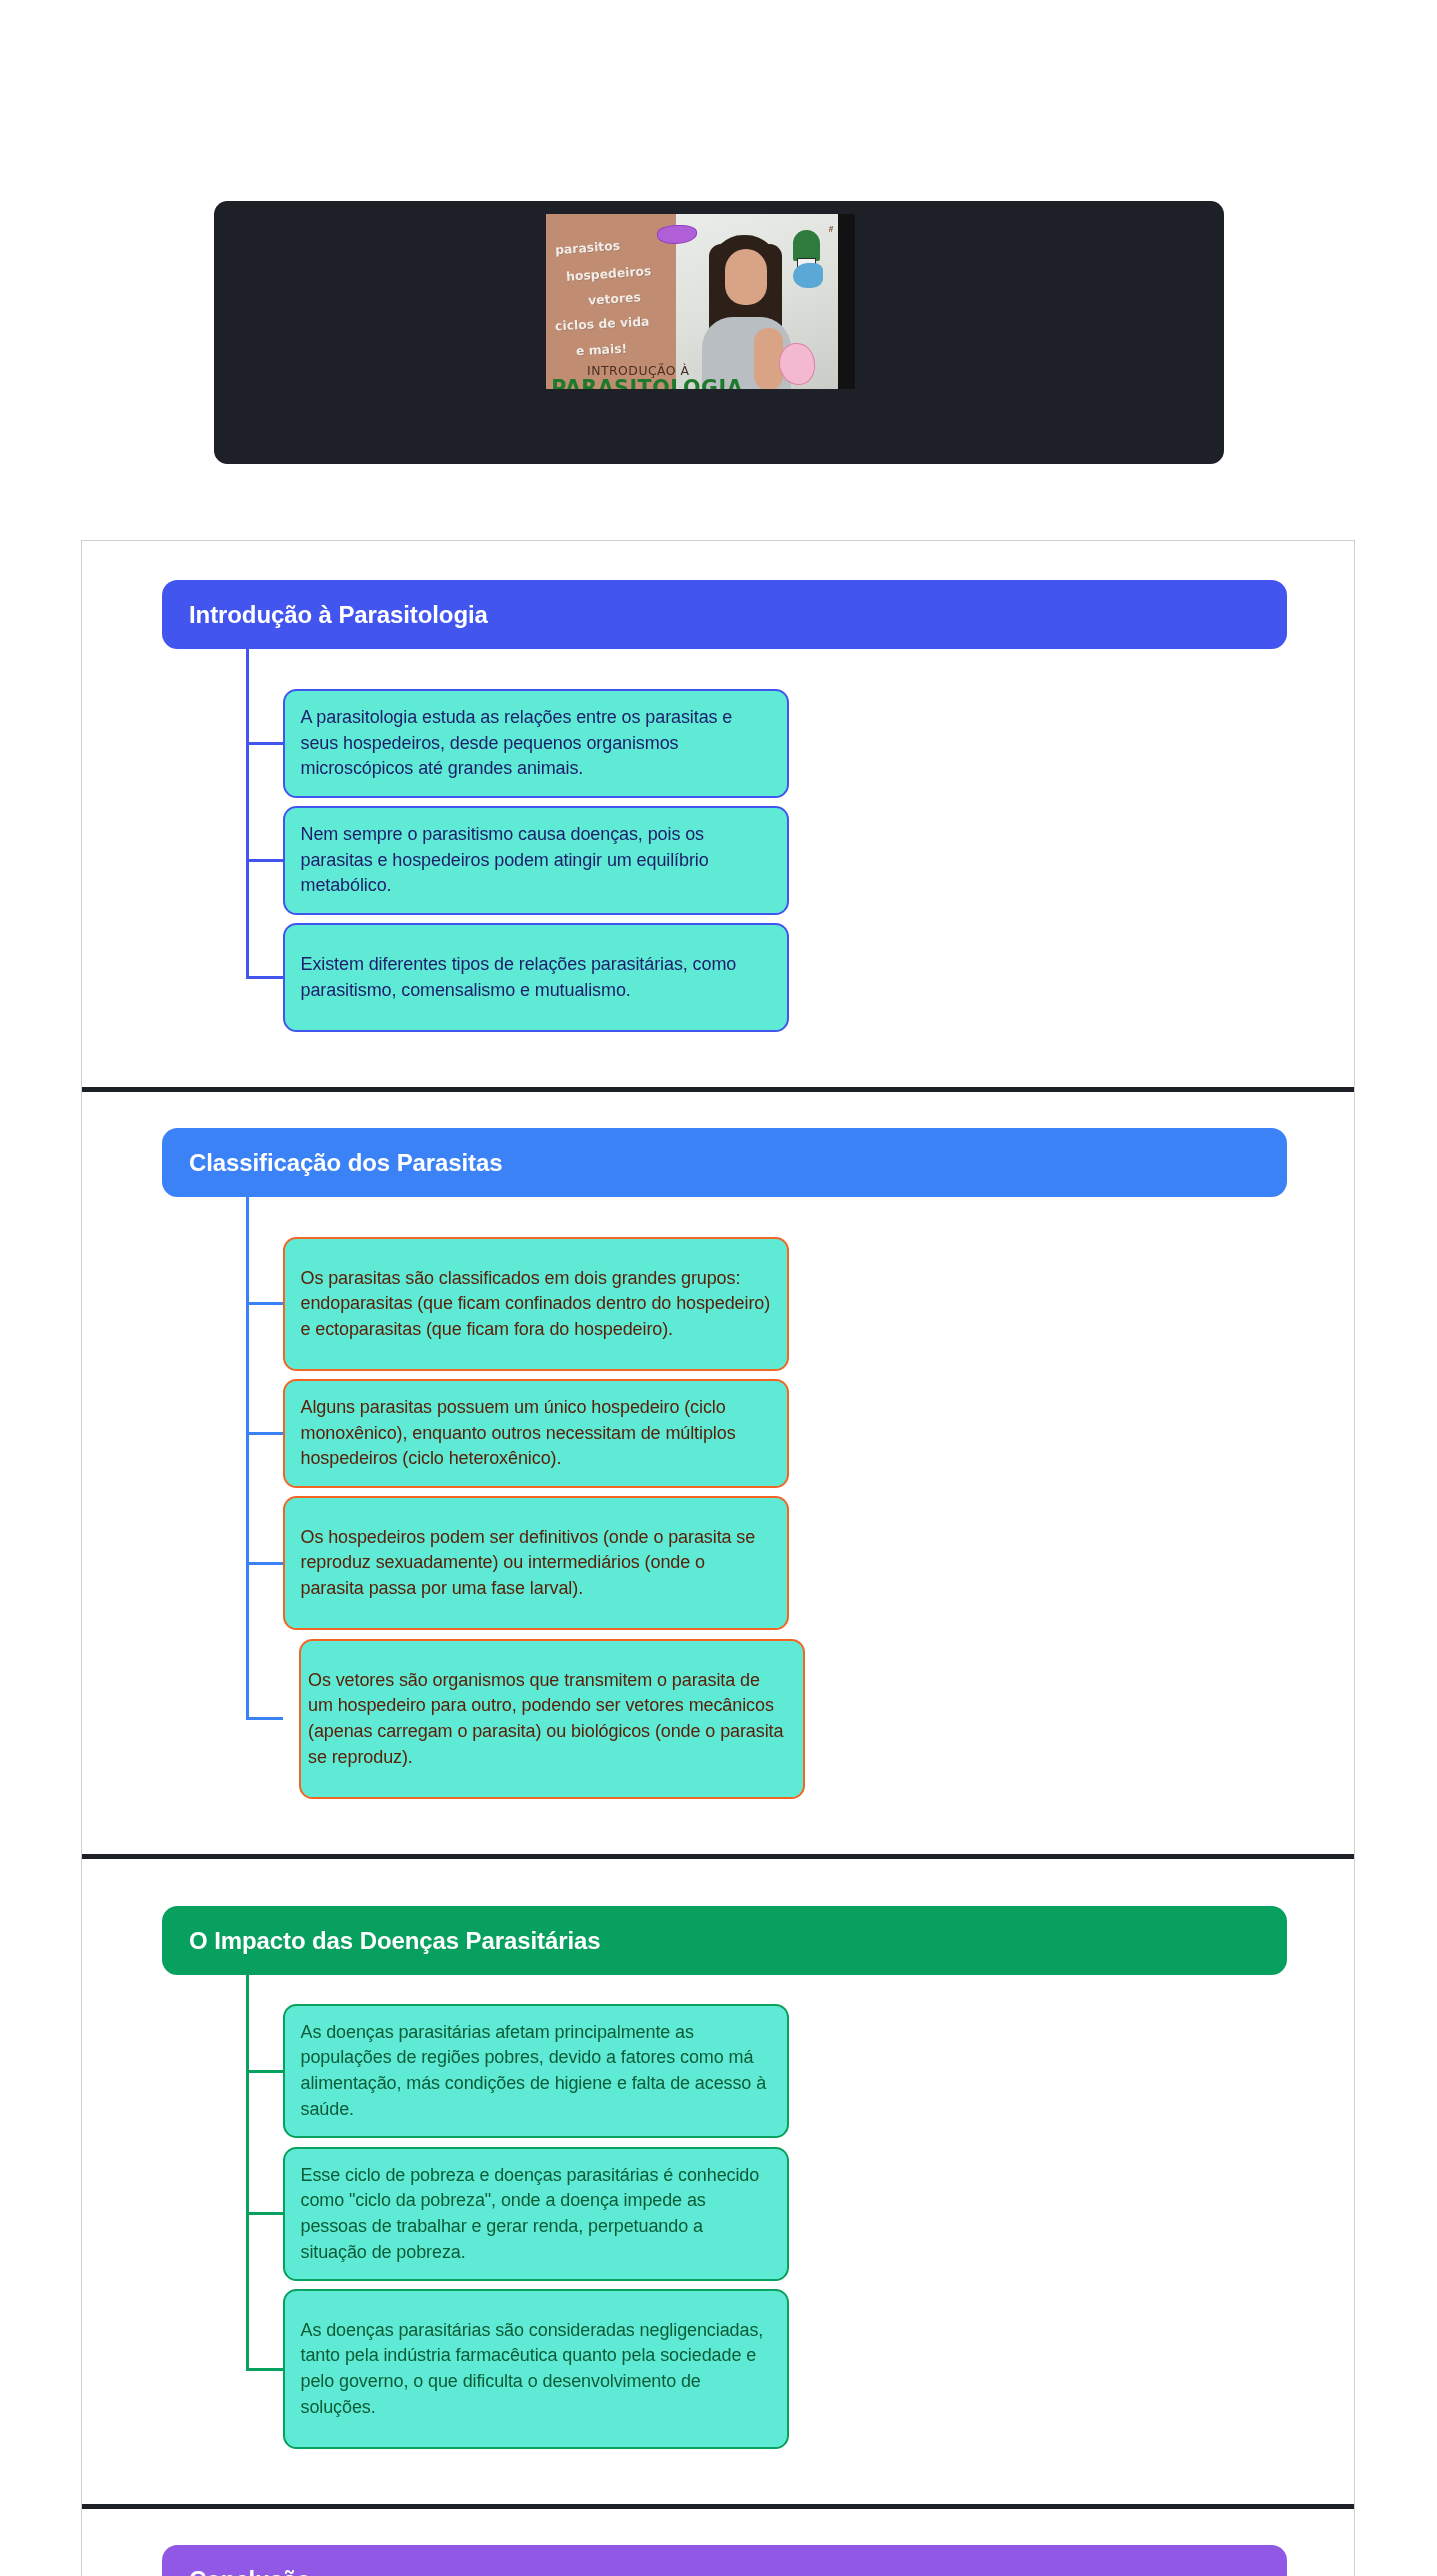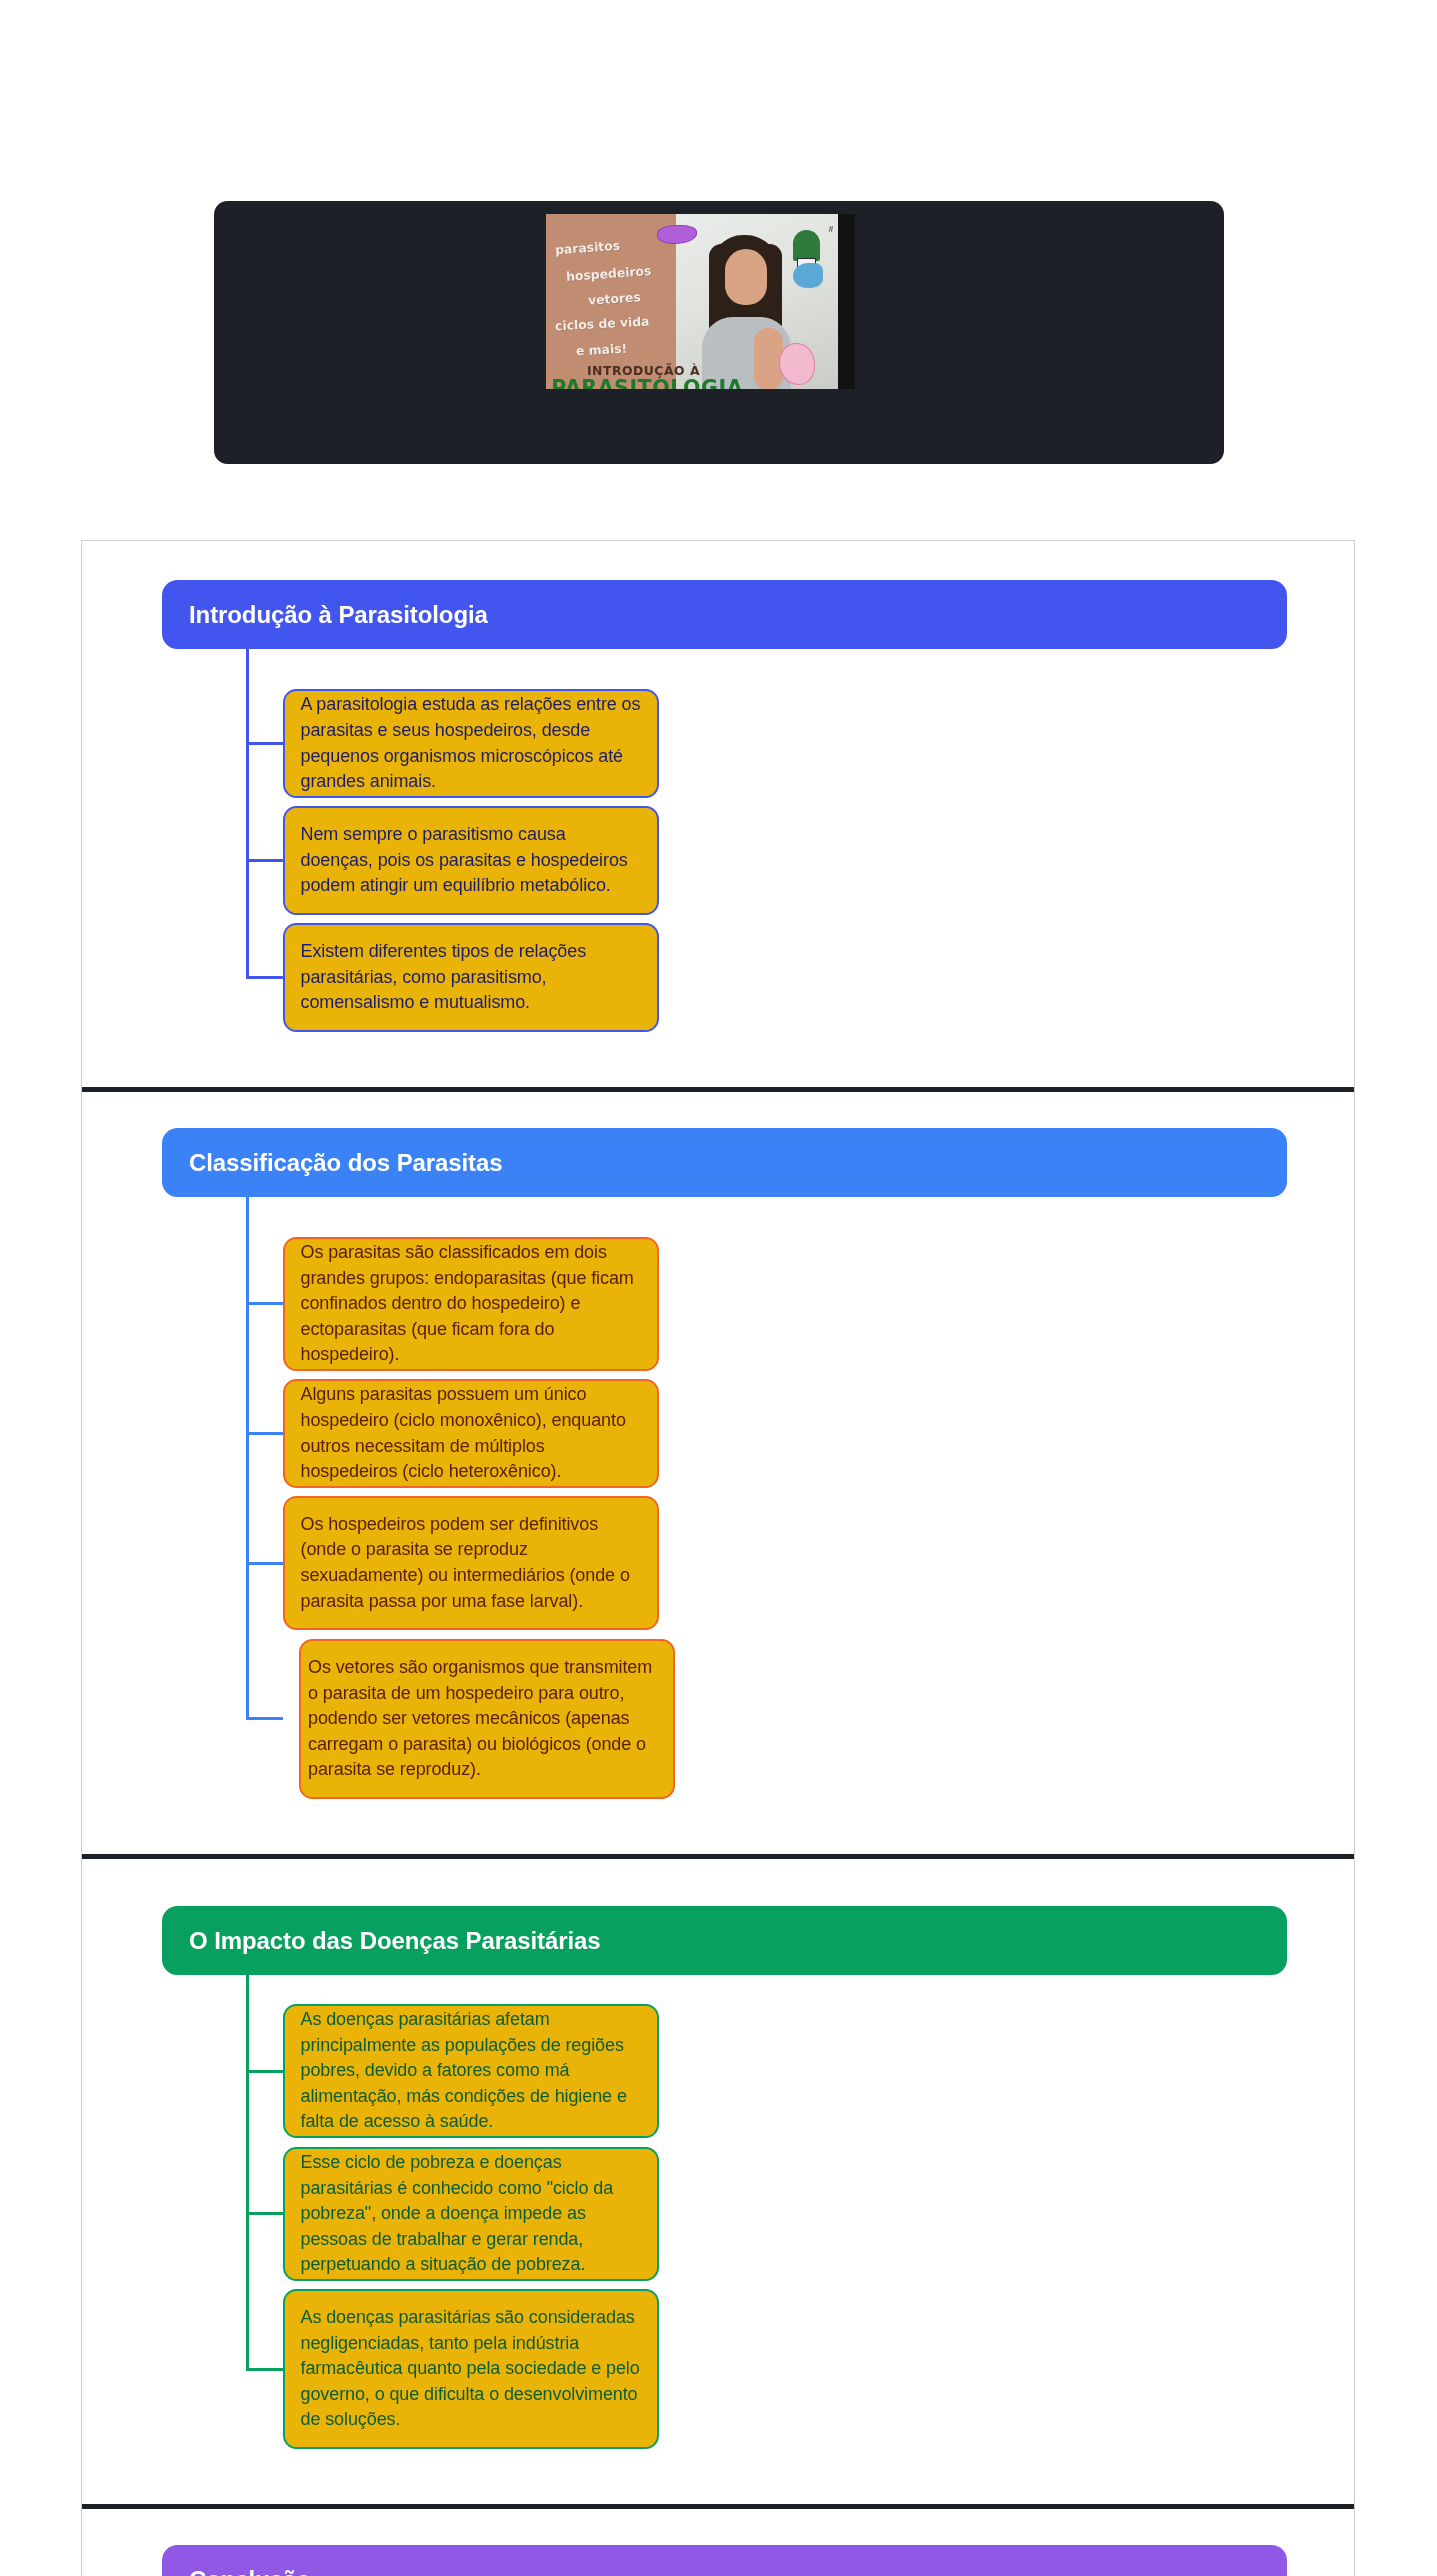--- a/index.html
+++ b/index.html
@@ -42,21 +42,21 @@
     text-shadow: 0.5px 0.5px 0.5px rgba(0,0,0,.28);
     white-space: nowrap;
   }
   .th-w1 { left: 9.3px; top: 26px;  font-size: 12.4px; transform: rotate(-4deg); }
   .th-w2 { left: 19.6px; top: 52px; font-size: 12.4px; transform: rotate(-4deg); }
   .th-w3 { left: 42px; top: 77px; font-size: 12.4px; transform: rotate(-4deg); }
   .th-w4 { left: 9.3px; top: 102px; font-size: 12.4px; transform: rotate(-3deg); }
   .th-w5 { left: 30px; top: 128px; font-size: 12.4px; transform: rotate(-3deg); }
   .th-intro {
     position: absolute; left: 41px; top: 149px;
-    font-size: 12.4px; font-weight: 700; color: #4a2e22;
+    font-size: 12.4px; font-weight: 400; color: #4a2e22;
     font-family: "DejaVu Sans", sans-serif; letter-spacing: 0.5px;
   }
   .th-title {
     position: absolute; left: 5.2px; top: 162px;
     font-size: 20.6px; font-weight: 800; color: #1d7a2b;
     font-family: "DejaVu Sans", sans-serif; letter-spacing: 0.5px;
   }
   .th-person {
     position: absolute; left: 152px; top: 20.6px;
     width: 93px; height: 155px;
@@ -151,23 +151,23 @@
     color: #ffffff;
     font-size: 24px;
     font-weight: 600;
     padding-left: 27px;
     letter-spacing: -0.1px;
   }
 
   
   .leaf {
     position: absolute;
-    width: 376px;
+    width: 506px;
     border-radius: 13.4px;
-    background: #eab308;
+    background: #5eead4;
     border-style: solid;
     border-width: 2.6px;
     padding: 13.4px 15.5px;
     display: flex;
     align-items: center;
   }
   .leaf-text {
     font-size: 18px;
     line-height: 1.42;
     letter-spacing: -0.1px;

